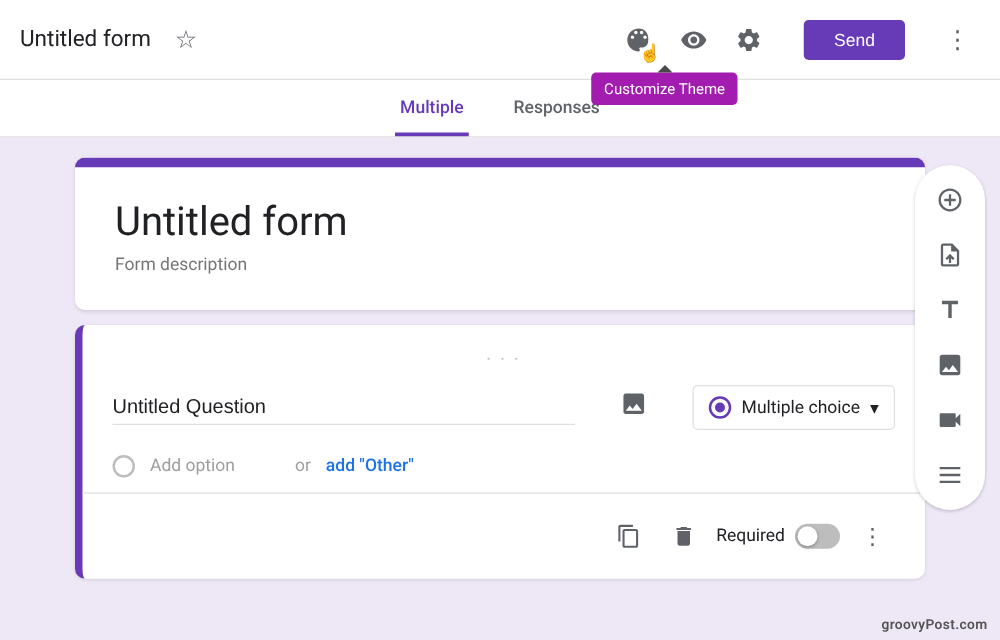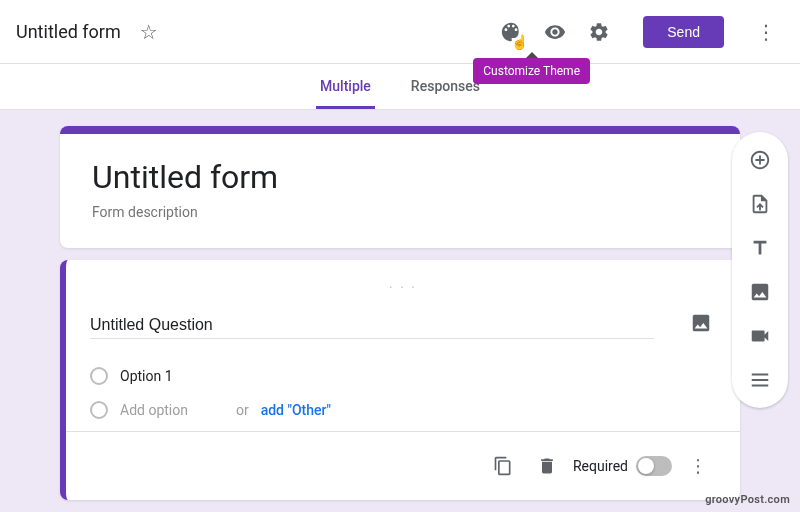--- a/index.html
+++ b/index.html
@@ -419,26 +419,31 @@
   <div class="question-card">
     <div class="drag-handle">· · ·</div>
 
     <div class="question-row">
       <input class="question-input" type="text" value="Untitled Question" placeholder="Untitled Question" style="">
       <button class="image-icon-btn">
         <svg width="22" height="22" viewBox="0 0 24 24" fill="#5f6368">
           <path d="M21 19V5c0-1.1-.9-2-2-2H5c-1.1 0-2 .9-2 2v14c0 1.1.9 2 2 2h14c1.1 0 2-.9 2-2zM8.5 13.5l2.5 3.01L14.5 12l4.5 6H5l3.5-4.5z"></path>
         </svg>
       </button>
+      <div class="type-select">
+        <div class="type-select-inner">
+          <div class="radio-filled">
+            <div class="radio-filled-dot"></div>
+          </div>
+          <span>Multiple choice</span>
+        </div>
+        <span>▾</span>
+      </div>
     </div>
 
-    <div class="option-row">
-      <div class="option-radio"></div>
-      <span class="option-text">Option 1</span>
-    </div>
 
     <div class="add-option-row">
       <div class="option-radio"></div>
       <span class="add-option-text">Add option</span>
       <span class="option-text" style="color:#9e9e9e; font-size:14px;margin-left:36px;">or</span>
       <span class="add-other-link">add "Other"</span>
     </div>
 
     <div class="card-divider"></div>
 

